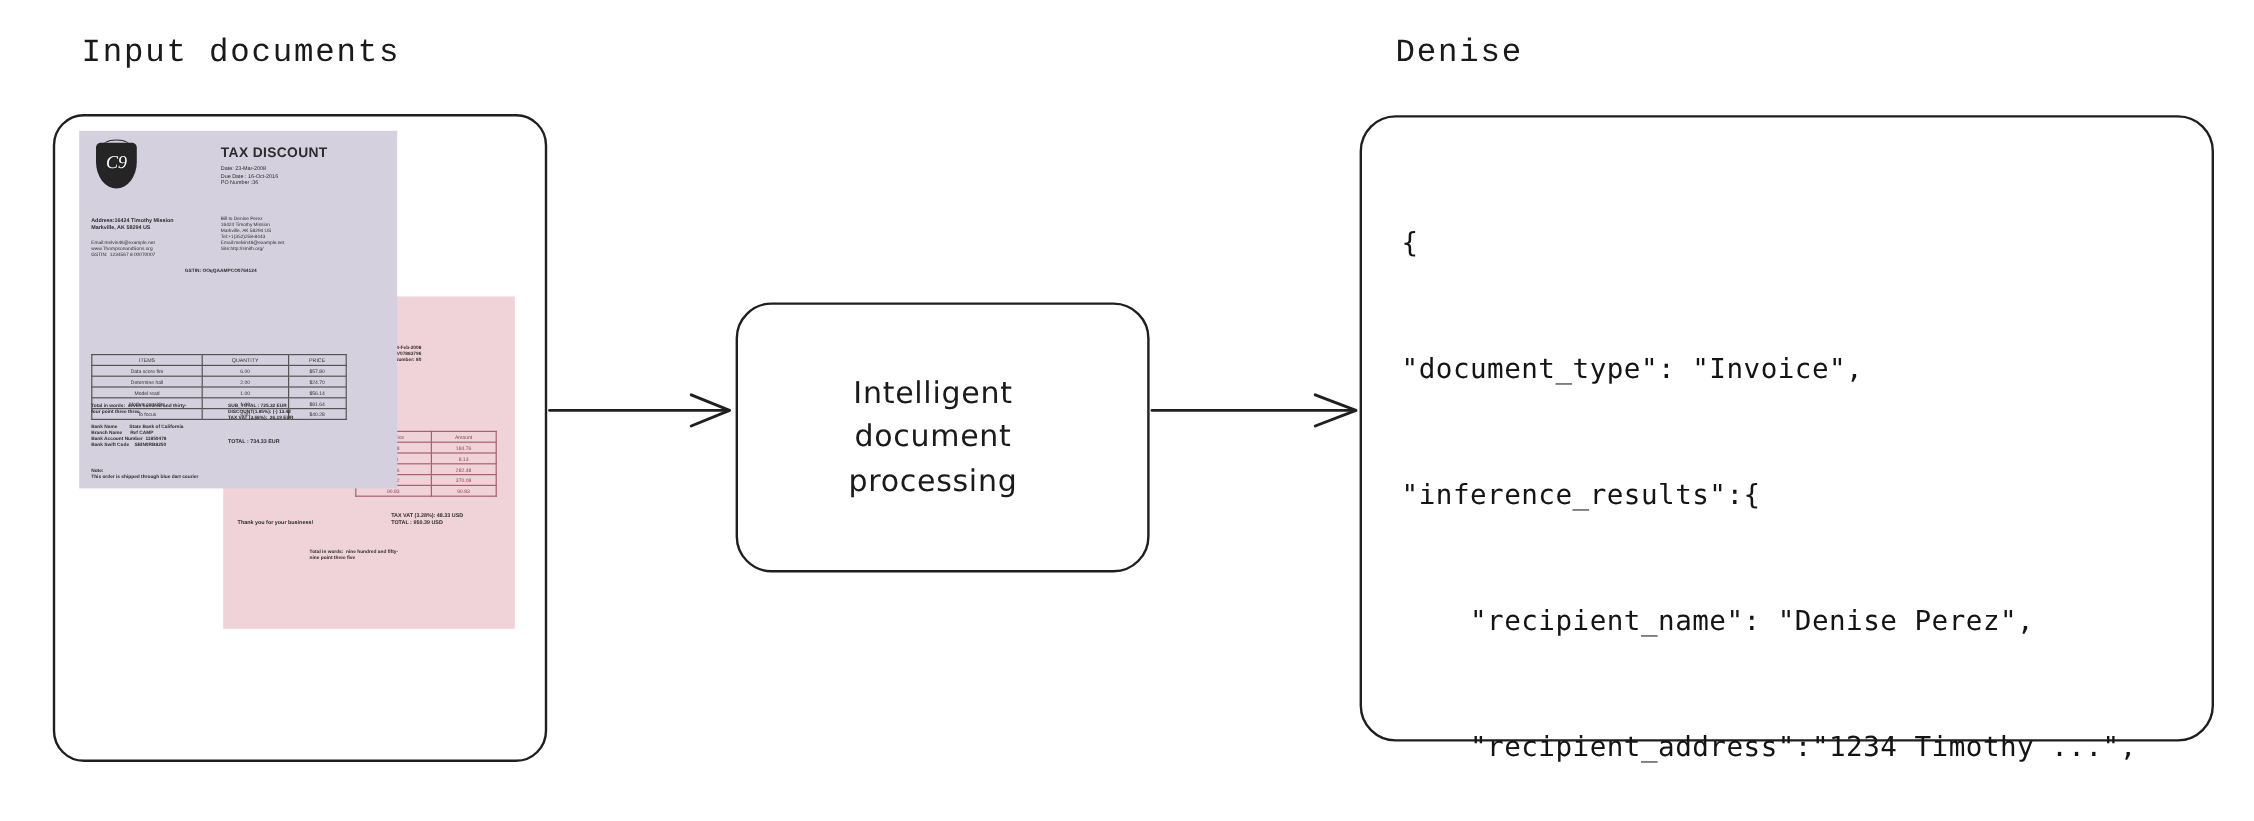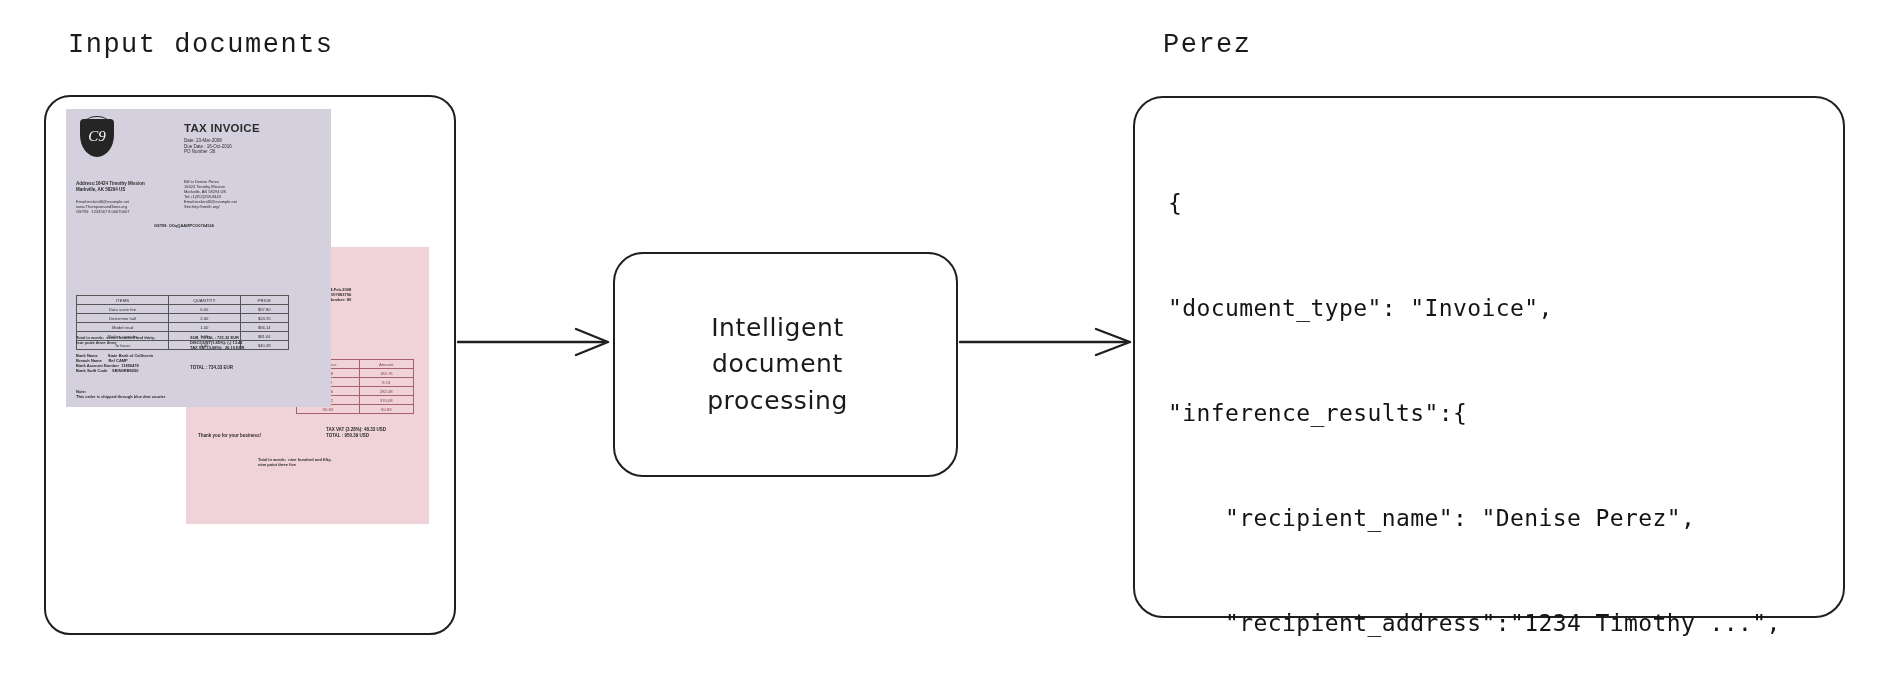--- a/index.html
+++ b/index.html
@@ -212,21 +212,21 @@
 <body>
 
 <div class="section-title" id="input-title">Input documents</div>
 
 <div class="round-box" id="input-box"></div>
 
 <div class="doc" id="doc-purple">
   <div id="p-logo"></div>
   <div id="p-logo-arc"></div>
 
-  <div class="doc-txt bold" id="p-title">TAX INVOICE</div>
+  <div class="doc-txt bold" id="p-title">TAX DISCOUNT</div>
 
   <div class="doc-txt t45" id="p-meta">Date: 23-Mar-2008
 Due Date : 16-Oct-2016
 PO Number :36</div>
 
   <div class="doc-txt t45 bold" id="p-addr">Address:16424 Timothy Mission
 Markville, AK 58294 US</div>
 
   <div class="doc-txt t4" id="p-email">Email:melvin46@example.net
 www.ThompsonandSons.org
@@ -352,21 +352,21 @@
 </svg>
 
 <div class="round-box" id="proc-box"></div>
 <div id="proc-label">Intelligent document processing</div>
 
 <svg class="arrow" id="arrow-2" width="180" height="40" viewBox="0 0 180 40">
   <path d="M2,20 L168,20" stroke="#1f1f1f" stroke-width="2.4" fill="none" stroke-linecap="round"></path>
   <path d="M138,7 L172,20 L138,33" stroke="#1f1f1f" stroke-width="2.4" fill="none" stroke-linecap="round" stroke-linejoin="round"></path>
 </svg>
 
-<div class="section-title" id="output-title">Perez</div>
+<div class="section-title" id="output-title">Denise</div>
 
 <div class="round-box" id="output-box"></div>
 
 <div id="json-output">
   <div>{</div>
   <div>"document_type": "Invoice",</div>
   <div>"inference_results":{</div>
   <div>    "recipient_name": "Denise Perez",</div>
   <div>    "recipient_address":"1234 Timothy ...",</div>
   

